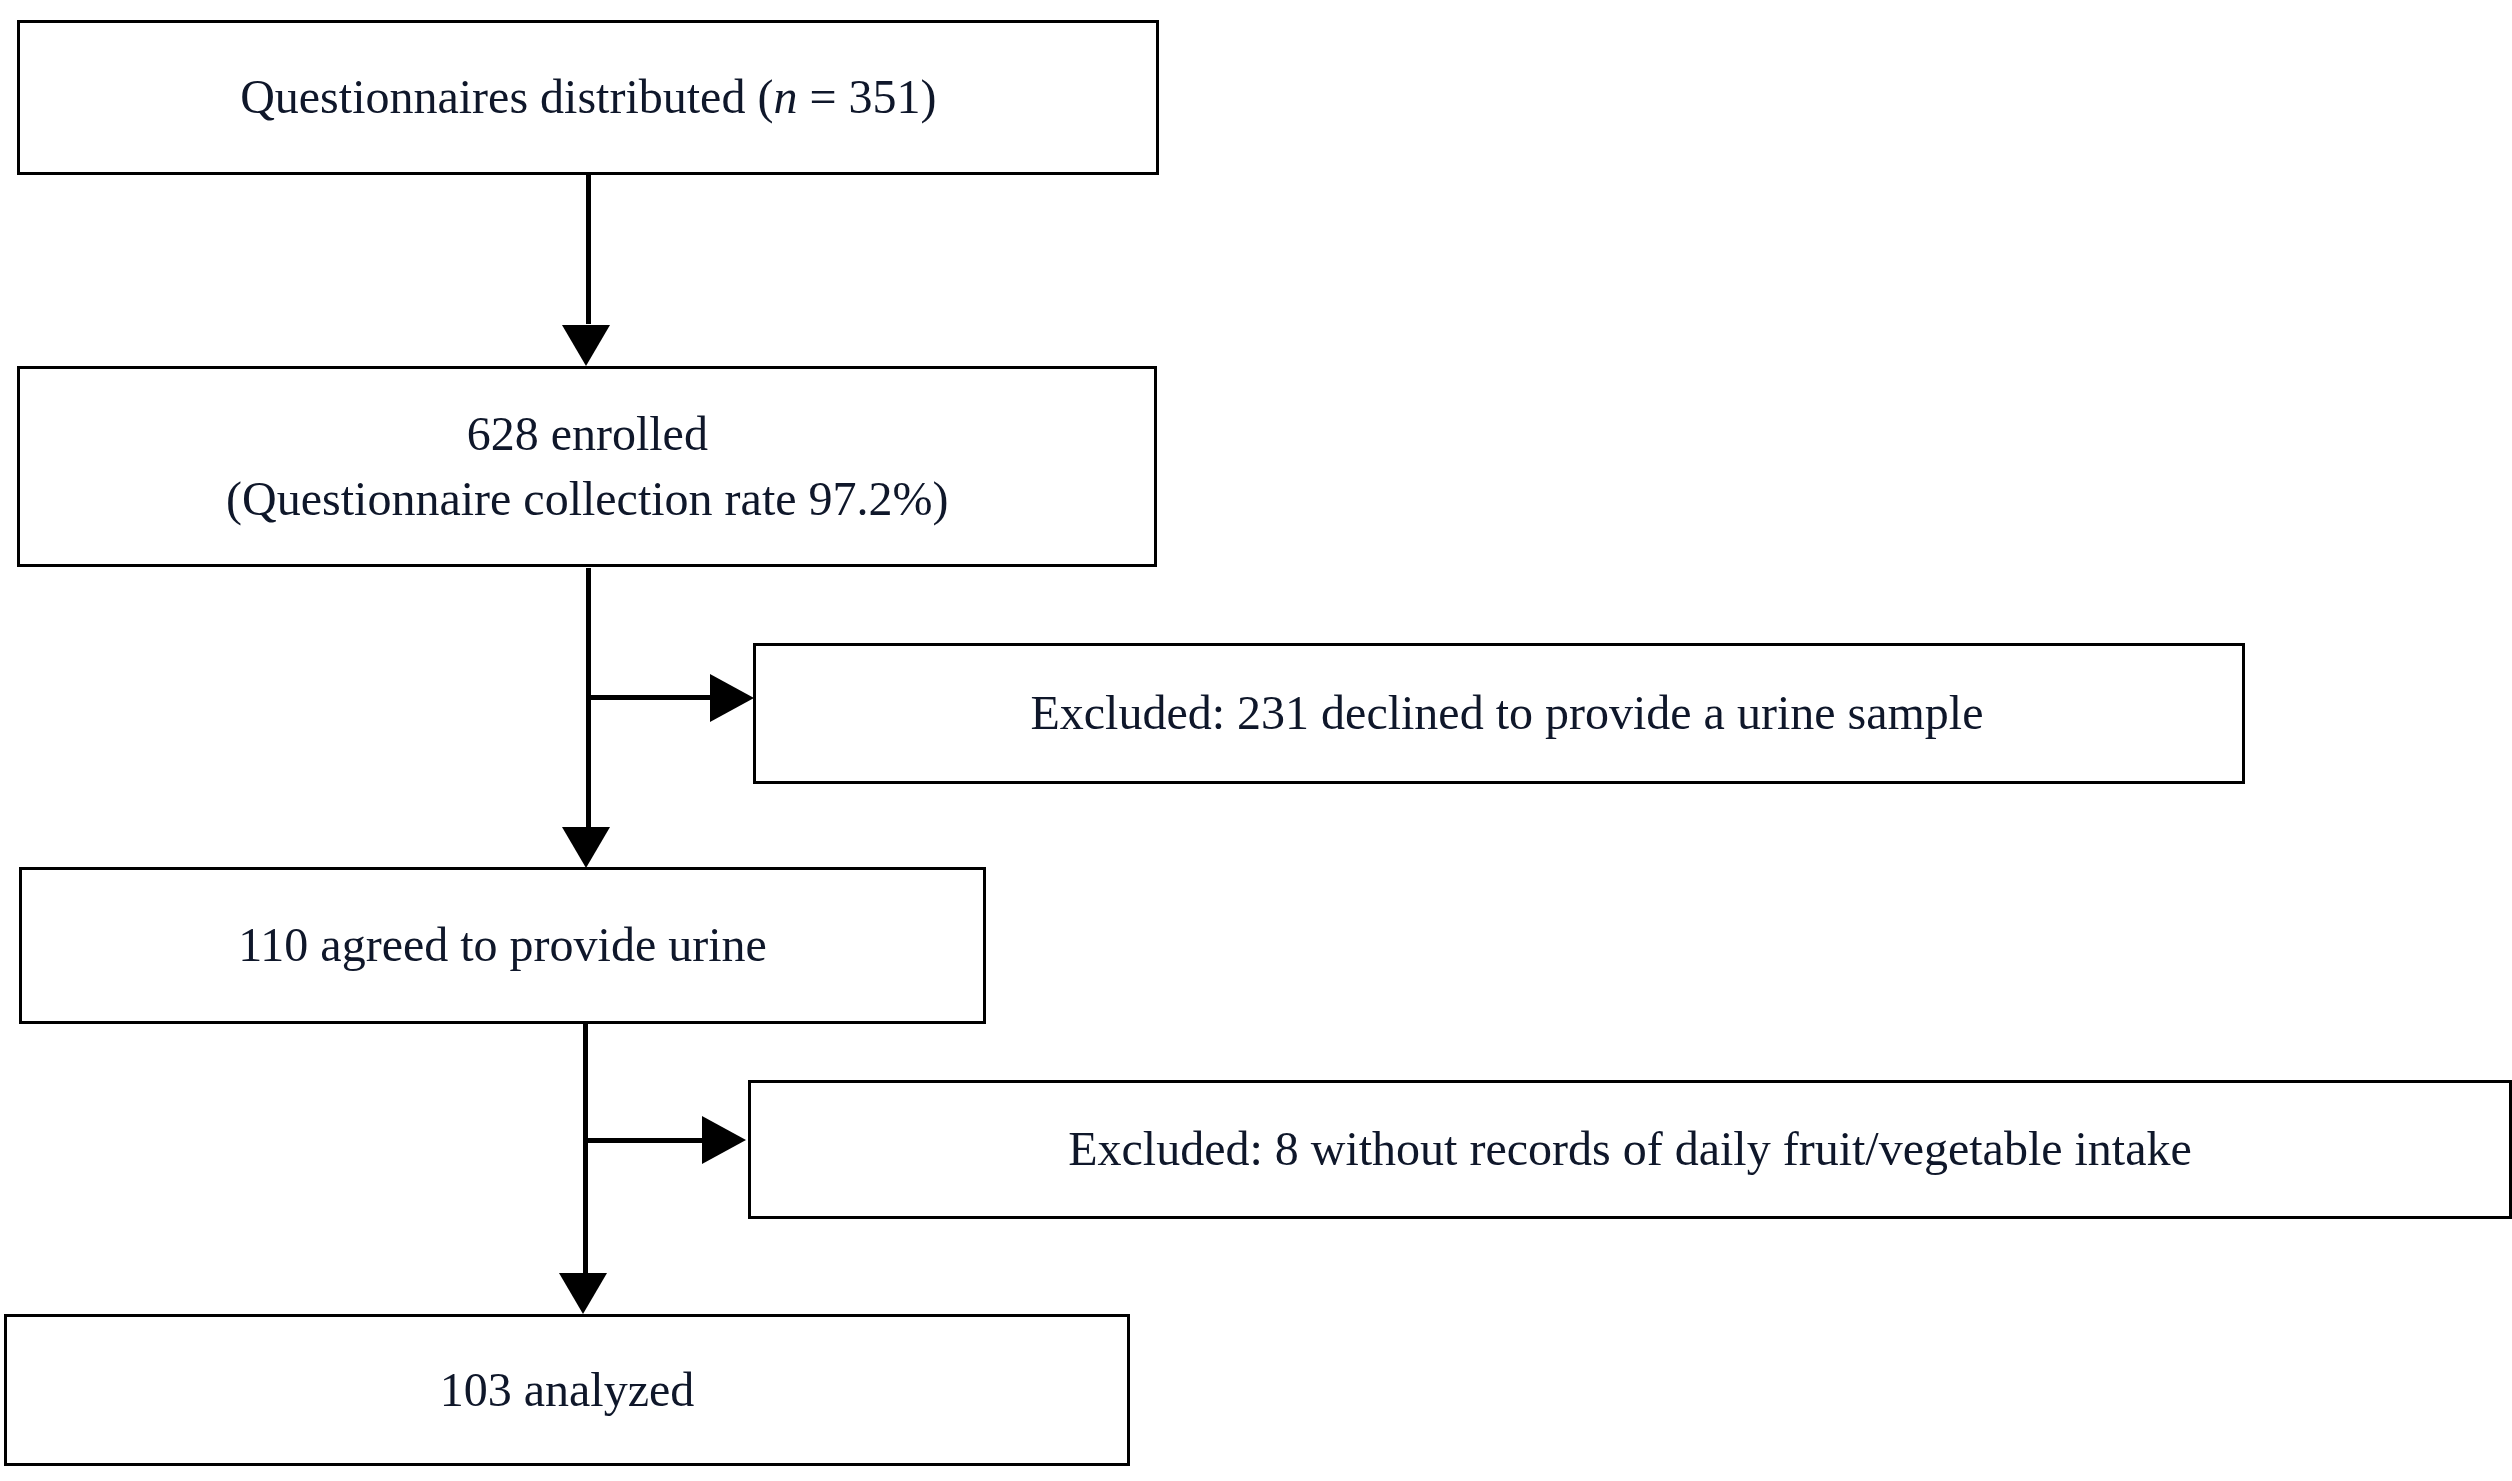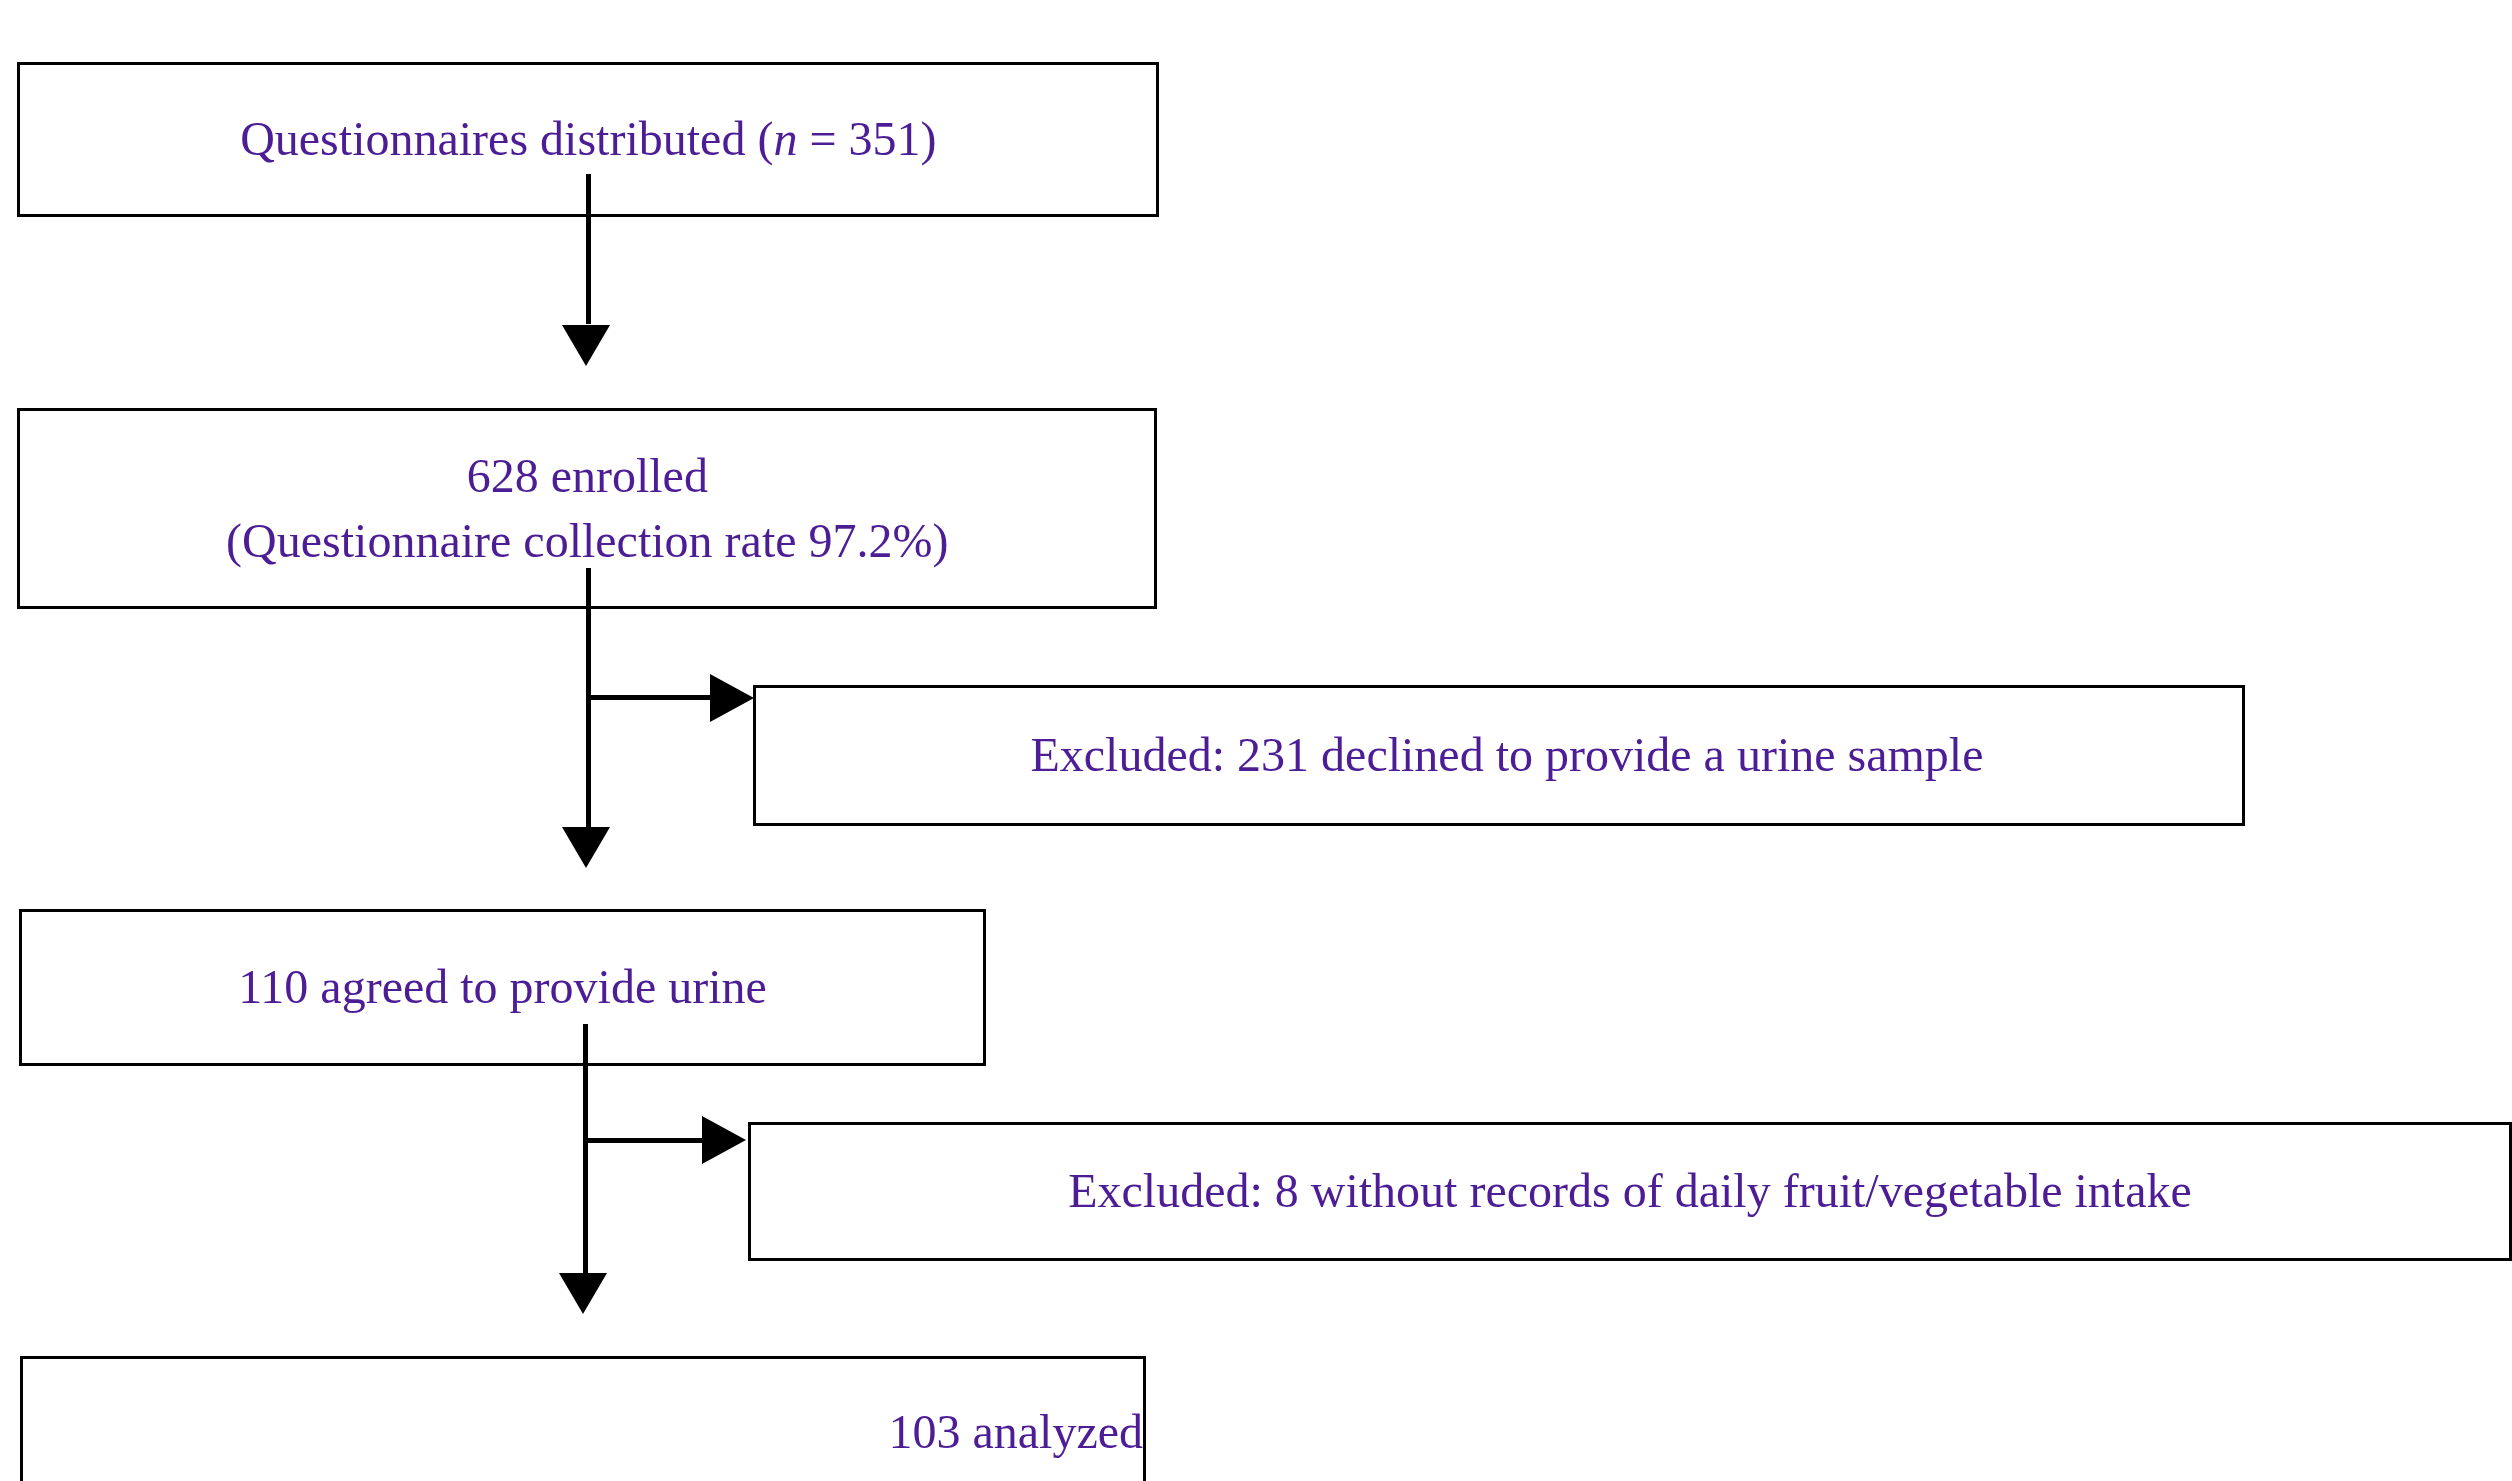--- a/index.html
+++ b/index.html
@@ -17,40 +17,39 @@
   }
   .node {
     position: absolute;
     box-sizing: border-box;
     border: 3.8px solid #000000;
     background: #ffffff;
     display: flex;
     flex-direction: column;
     align-items: center;
     justify-content: center;
-    color: #4c1d95;
+    color: #0f172a;
     text-align: center;
     line-height: 1.34;
-    margin-top: 42px;
   }
   .node .line {
     display: block;
     white-space: nowrap;
   }
   .node .line em {
     font-style: italic;
   }
 
   
   #box-distributed { left: 17.3px;   top: 19.5px;   width: 1142px; height: 155px; font-size: 48px; }
   #box-enrolled    { left: 17.3px;   top: 366px;  width: 1140px; height: 201px; font-size: 48px; }
   #box-excluded-1  { left: 753px; top: 643px;  width: 1492px; height: 141px; font-size: 48px; padding-left: 16px; }
   #box-agreed      { left: 19px;   top: 867px; width: 967px; height: 157px; font-size: 48px; }
   #box-excluded-2  { left: 748px;  top: 1080px; width: 1764px; height: 139px; font-size: 48px; }
-  #box-analyzed    { left: 20px;   top: 1314px; width: 1126px; height: 152px; font-size: 48px; align-items: flex-end; }
+  #box-analyzed    { left: 4px;   top: 1314px; width: 1126px; height: 152px; font-size: 48px; }
 
   
   .vline {
     position: absolute;
     width: 5.3px;
     background: #000000;
   }
   .hline {
     position: absolute;
     height: 5.3px;

